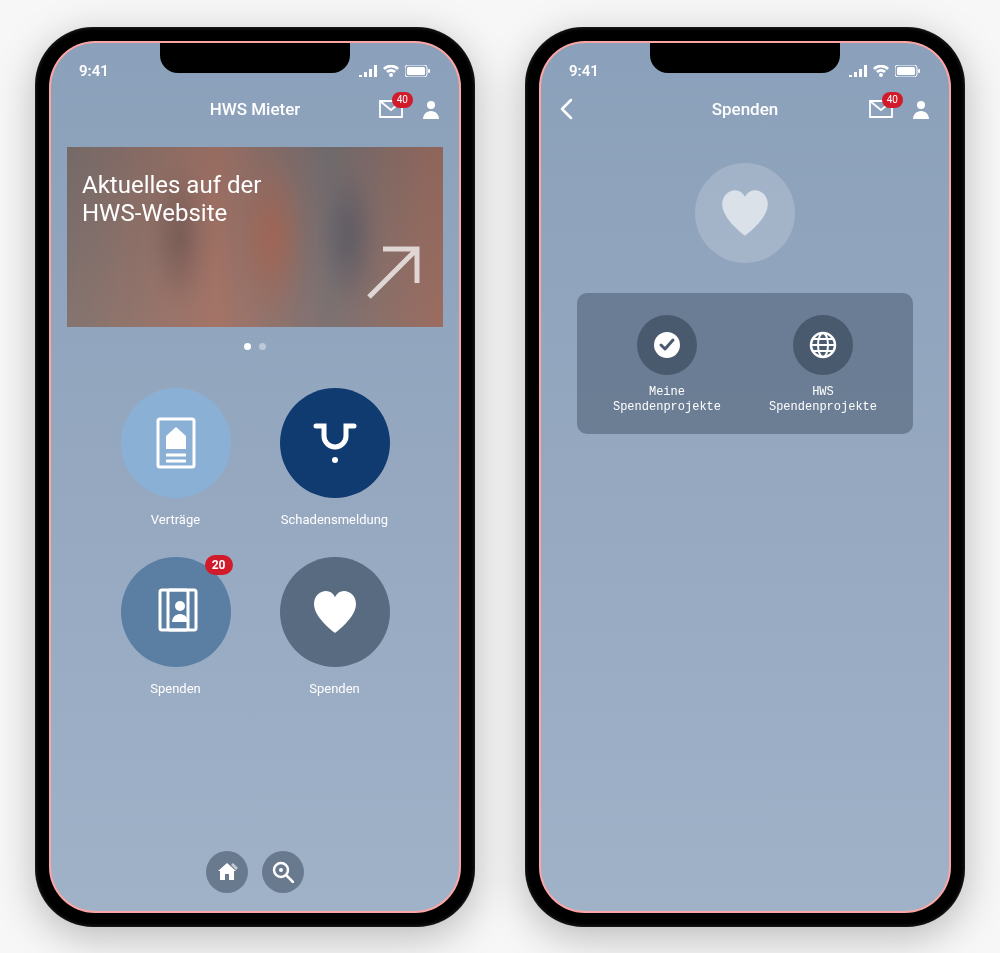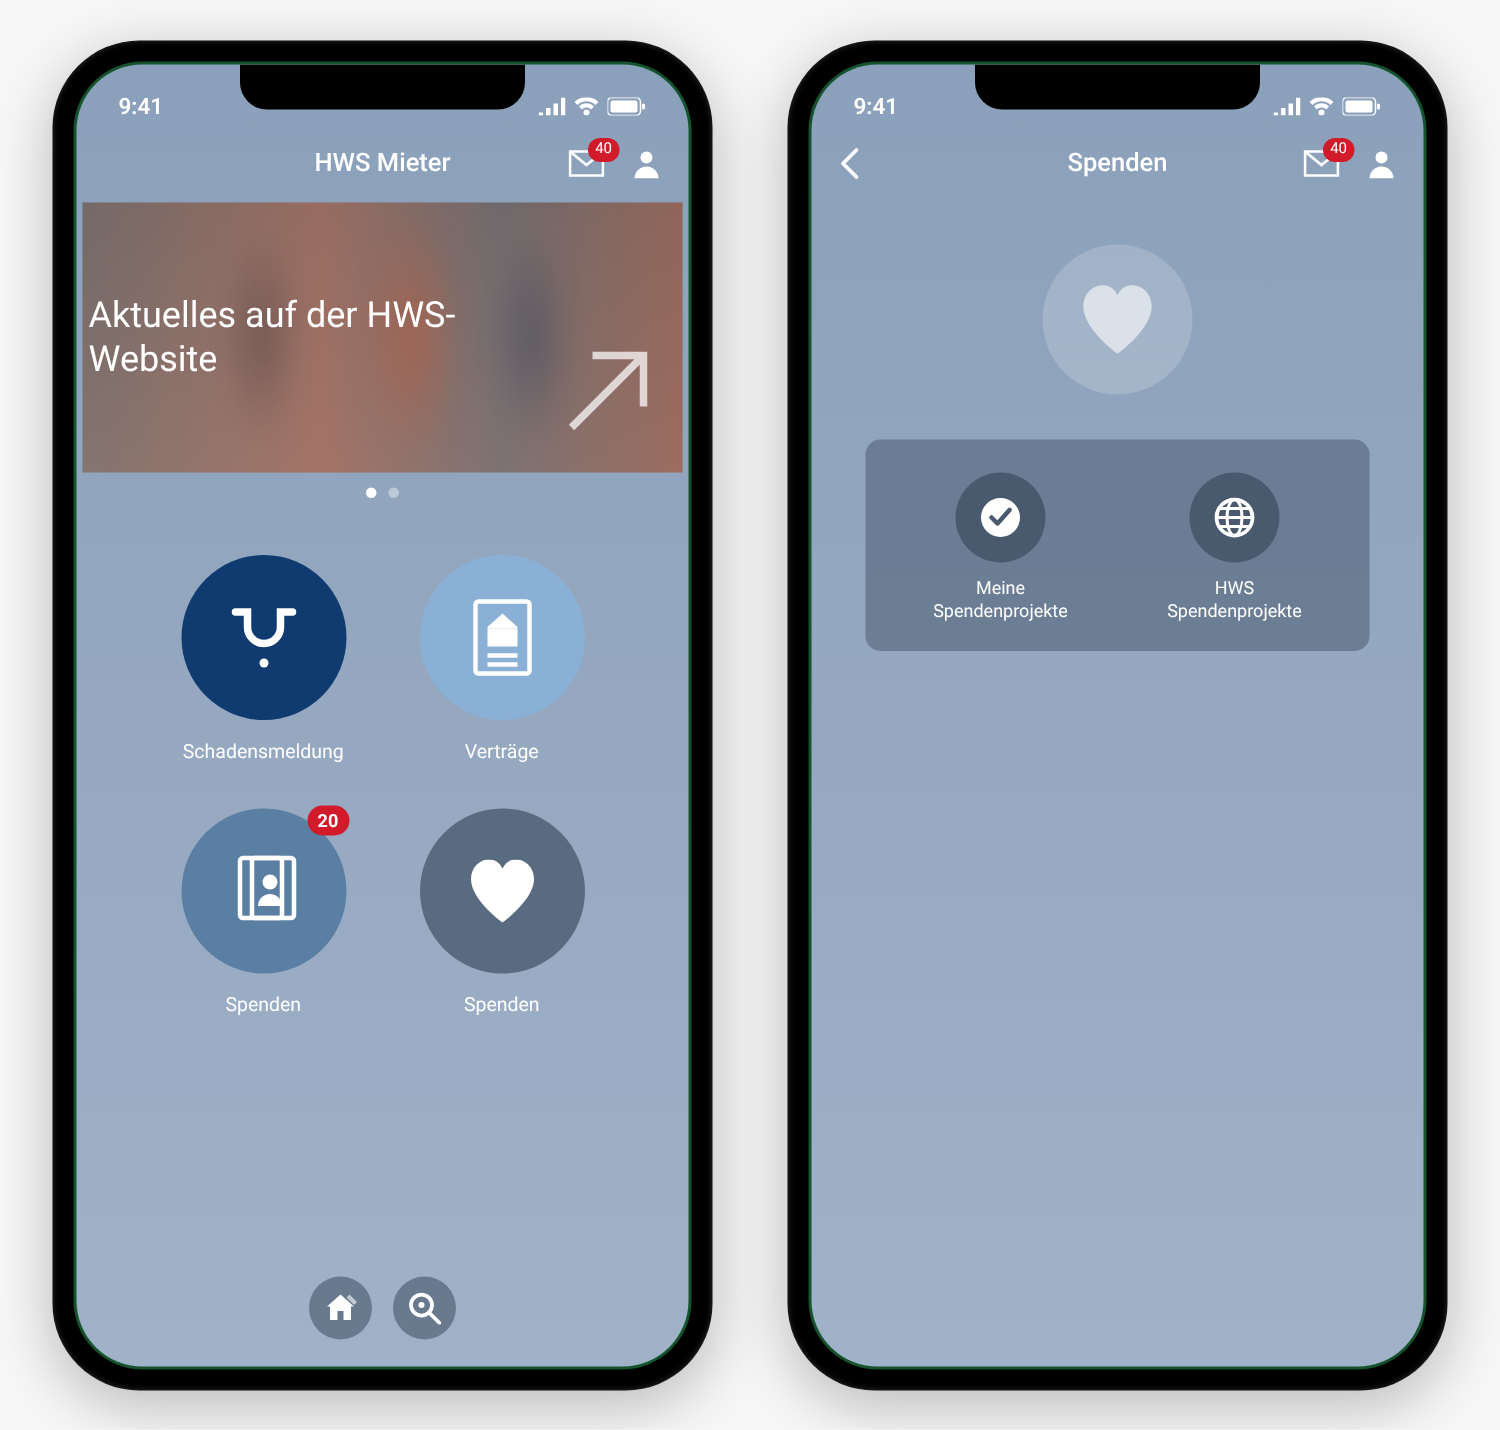--- a/index.html
+++ b/index.html
@@ -19,21 +19,21 @@
     height: 900px;
     background: #000;
     border-radius: 58px;
     padding: 14px;
     box-shadow: 0 10px 40px rgba(0,0,0,0.25), inset 0 0 4px rgba(255,255,255,0.2);
     position: relative;
   }
   .phone-inner {
     width: 100%;
     height: 100%;
-    background: #14532d;
+    background: #fca5a5;
     border-radius: 46px;
     padding: 2px;
   }
   .screen {
     width: 100%;
     height: 100%;
     background: linear-gradient(180deg, #8ba0ba 0%, #95a8c0 50%, #a0b2c8 100%);
     border-radius: 44px;
     overflow: hidden;
     position: relative;
@@ -103,29 +103,29 @@
     font-size: 10px;
     font-weight: 400;
     border-radius: 10px;
     padding: 1px 5px;
     min-width: 18px;
     text-align: center;
     line-height: 14px;
   }
 
   .hero {
-    margin: 4px;
+    margin: 16px;
     height: 180px;
     position: relative;
     background:
       linear-gradient(90deg, rgba(50,50,60,0.25), rgba(180,80,60,0.4) 40%, rgba(60,70,90,0.35) 70%, rgba(160,70,50,0.45)),
       linear-gradient(180deg, #8b7c75, #a18a80);
     display: flex;
-    align-items: center;
-    padding: 24px 4px;
+    align-items: flex-start;
+    padding: 24px 15px;
     color: #fff;
     filter: saturate(0.9);
   }
   .hero::before{
     content:"";
     position:absolute;
     inset:0;
     background:
       radial-gradient(40px 100px at 30% 50%, rgba(30,30,40,0.25), transparent 70%),
       radial-gradient(50px 120px at 55% 50%, rgba(190,90,60,0.5), transparent 70%),
@@ -234,20 +234,21 @@
     align-items: center;
     justify-content: center;
   }
   .sp-card {
     margin: 0 36px;
     background: rgba(80,98,120,0.6);
     border-radius: 10px;
     padding: 22px 12px 18px;
     display: flex;
     justify-content: space-around;
+    font-family: Liberation Mono, monospace;
   }
   .sp-item {
     display: flex;
     flex-direction: column;
     align-items: center;
     gap: 10px;
     width: 45%;
   }
   .sp-circle {
     width: 60px;
@@ -326,47 +327,47 @@
             </svg>
         </span>
       </div>
       <div class="page-dots">
         <div class="dot active"></div>
         <div class="dot"></div>
       </div>
 
       <div class="tile-grid">
         <div class="tile">
-          <div class="tile-circle" style="background:#0f3b70">
-            <span>
-              <svg width="50" height="50" viewBox="0 0 50 50">
-                  <path fill="none" stroke="#fff" stroke-width="5" stroke-linecap="round" d="M6 8h8v10a11 11 0 0022 0V8h8"></path>
-                  <circle cx="25" cy="42" r="3" fill="#fff"></circle>
-                </svg>
-            </span>
-          </div>
-          <span class="tile-label">Schadensmeldung</span>
-        </div>
-
-        <div class="tile">
           <div class="tile-circle" style="background:#8bb0d6">
             <span>
               <svg width="44" height="52" viewBox="0 0 44 52">
                   <rect x="4" y="2" width="36" height="48" rx="2" fill="none" stroke="#fff" stroke-width="3"></rect>
                   <path fill="#fff" d="M22 10l10 9v1H12v-1z"></path>
                   <rect x="12" y="20" width="20" height="12" fill="#fff"></rect>
                   <line x1="12" y1="38" x2="32" y2="38" stroke="#fff" stroke-width="3"></line>
                   <line x1="12" y1="44" x2="32" y2="44" stroke="#fff" stroke-width="3"></line>
                 </svg>
             </span>
           </div>
           <span class="tile-label">Verträge</span>
         </div>
 
         <div class="tile">
+          <div class="tile-circle" style="background:#0f3b70">
+            <span>
+              <svg width="50" height="50" viewBox="0 0 50 50">
+                  <path fill="none" stroke="#fff" stroke-width="5" stroke-linecap="round" d="M6 8h8v10a11 11 0 0022 0V8h8"></path>
+                  <circle cx="25" cy="42" r="3" fill="#fff"></circle>
+                </svg>
+            </span>
+          </div>
+          <span class="tile-label">Schadensmeldung</span>
+        </div>
+
+        <div class="tile">
           <div class="tile-circle" style="background:#5a7fa3">
             <span class="tile-badge">20</span>
             <span>
               <svg width="44" height="52" viewBox="0 0 44 52">
                   <rect x="6" y="4" width="28" height="40" rx="2" fill="none" stroke="#fff" stroke-width="3"></rect>
                   <rect x="12" y="0" width="28" height="40" rx="2" fill="none" stroke="#fff" stroke-width="3" transform="translate(2 4)"></rect>
                   <circle cx="26" cy="20" r="5" fill="#fff"></circle>
                   <path fill="#fff" d="M18 36c0-4.4 3.6-8 8-8s8 3.6 8 8z"></path>
                 </svg>
             </span>

